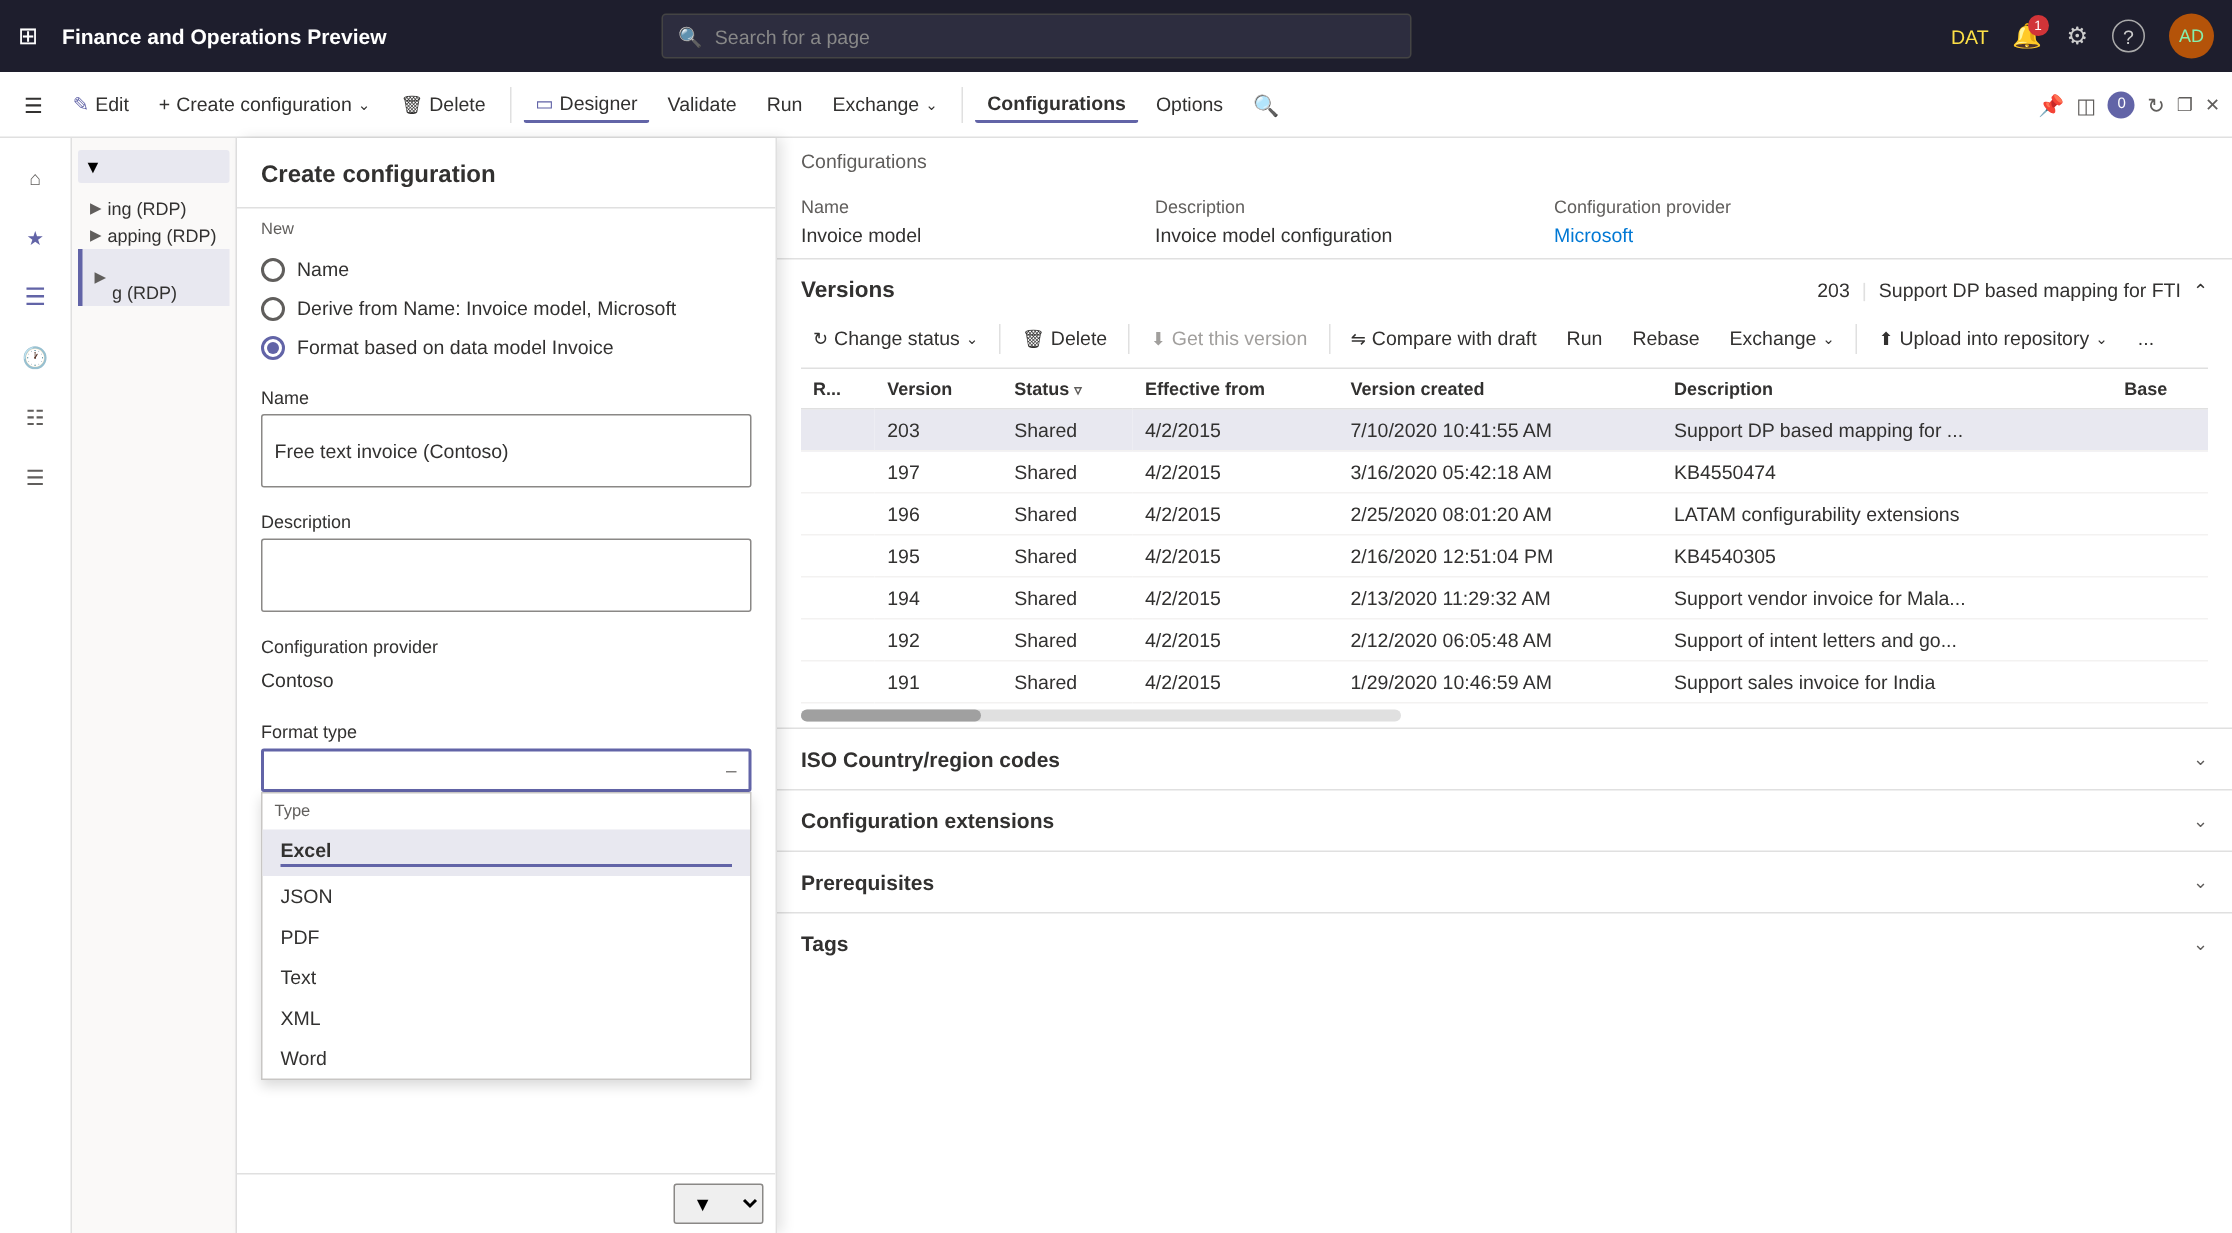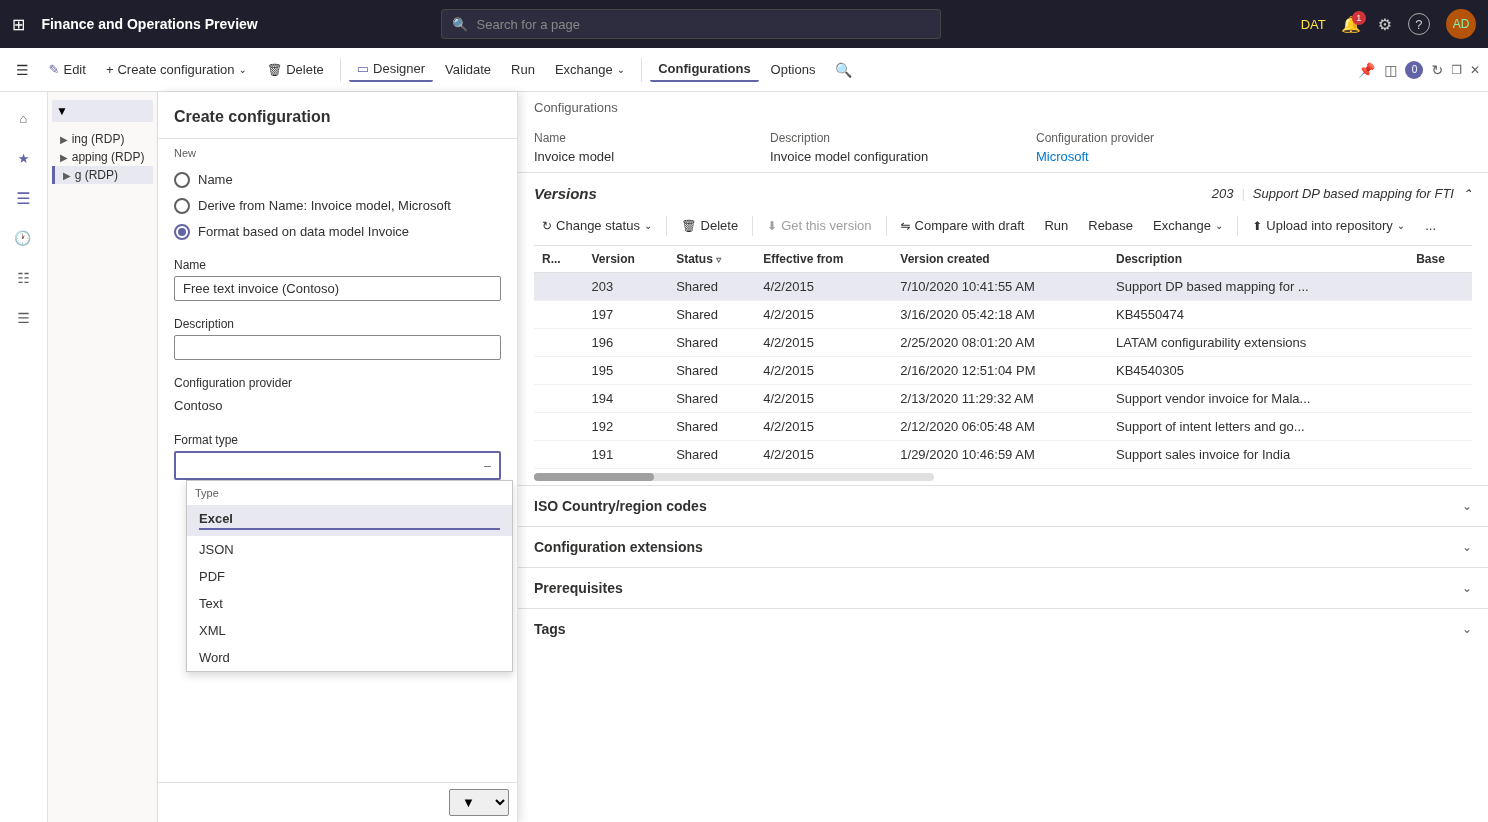--- a/index.html
+++ b/index.html
@@ -78,34 +78,34 @@
     .radio-group { padding: 4px 16px; }
     .radio-item { display: flex; align-items: flex-start; gap: 8px; padding: 4px 0; cursor: pointer; }
     .radio-circle { width: 16px; height: 16px; border-radius: 50%; border: 2px solid #605e5c; flex-shrink: 0; margin-top: 1px; display: flex; align-items: center; justify-content: center; }
     .radio-circle.selected { border-color: #6264a7; }
     .radio-circle.selected::after { content: ''; width: 8px; height: 8px; background: #6264a7; border-radius: 50%; }
     .radio-label { font-size: 13px; color: #323130; line-height: 1.4; }
     .form-field { padding: 8px 16px; }
     .form-label { font-size: 12px; color: #323130; margin-bottom: 4px; }
     .form-input {
       width: 100%; border: 1px solid #8a8886; border-radius: 2px;
-      padding: 4px 8px; font-size: 13px; color: #323130; outline: none;
+      padding: 16px 8px; font-size: 13px; color: #323130; outline: none;
     }
     .form-static { width: 100%; padding: 4px 0; font-size: 13px; color: #323130; }
 
     
     .dropdown-container { position: relative; }
     .dropdown-input-wrap {
       display: flex; align-items: center; border: 2px solid #6264a7; border-radius: 2px;
       padding: 4px 8px; background: white;
     }
     .dropdown-input { border: none; outline: none; flex: 1; font-size: 13px; color: #323130; }
     .dropdown-arrow { cursor: pointer; color: #605e5c; font-size: 12px; }
     .dropdown-list {
-      position: absolute; top: 100%; left: 12px; width: 100%;
+      position: absolute; top: 100%; left: 0; width: 100%;
       background: white; border: 1px solid #c8c6c4;
       box-shadow: 0 4px 8px rgba(0,0,0,0.15); z-index: 999;
     }
     .dropdown-list-label { padding: 6px 8px; font-size: 11px; color: #605e5c; }
     .dropdown-item {
       padding: 6px 12px; cursor: pointer; font-size: 13px; color: #323130;
     }
     .dropdown-item.selected { background: #e8e8f0; font-weight: 600; }
     .dropdown-item.selected::after { content: ''; display: block; height: 2px; background: #6264a7; margin-top: 2px; width: 100%; }
 
@@ -122,21 +122,20 @@
     }
     .config-col-header { font-size: 12px; color: #605e5c; margin-bottom: 4px; }
     .config-col-value { font-size: 13px; color: #323130; }
     .config-col-value.link { color: #0078d4; cursor: pointer; }
 
     
     .versions-section { padding: 0 16px; }
     .versions-header {
       display: flex; align-items: center; justify-content: space-between;
       padding: 12px 0 8px;
-      font-style: italic;
     }
     .versions-title { font-size: 15px; font-weight: 600; color: #323130; }
     .versions-info { display: flex; align-items: center; gap: 8px; font-size: 13px; color: #323130; }
     .versions-toolbar {
       display: flex; align-items: center; gap: 4px; padding: 4px 0 8px;
       border-bottom: 1px solid #e0e0e0;
     }
     .vt-btn {
       display: flex; align-items: center; gap: 4px;
       padding: 4px 8px; border: none; background: none;
@@ -262,21 +261,21 @@
         <div class="tree-item">
           <span style="font-size:10px; color:#605e5c;">▶</span>
           <span style="font-size:12px; color:#323130; overflow:hidden;">ing (RDP)</span>
         </div>
         <div class="tree-item">
           <span style="font-size:10px; color:#605e5c;">▶</span>
           <span style="font-size:12px; color:#323130; overflow:hidden;">apping (RDP)</span>
         </div>
         <div class="tree-item" style="background:#e8e8f0; border-left:3px solid #6264a7;">
           <span style="font-size:10px; color:#605e5c;">▶</span>
-          <span style="font-size:12px; color:#323130; overflow:hidden;">g (RDP)</span>
+          <span style="font-size:12px; color:#323130; overflow:hidden;margin-top:20px;">g (RDP)</span>
         </div>
       </div>
     </div>
   </div>
 
   <div class="left-panel">
     <div class="panel-header">Create configuration</div>
 
     <div class="panel-section-label">New</div>
 

